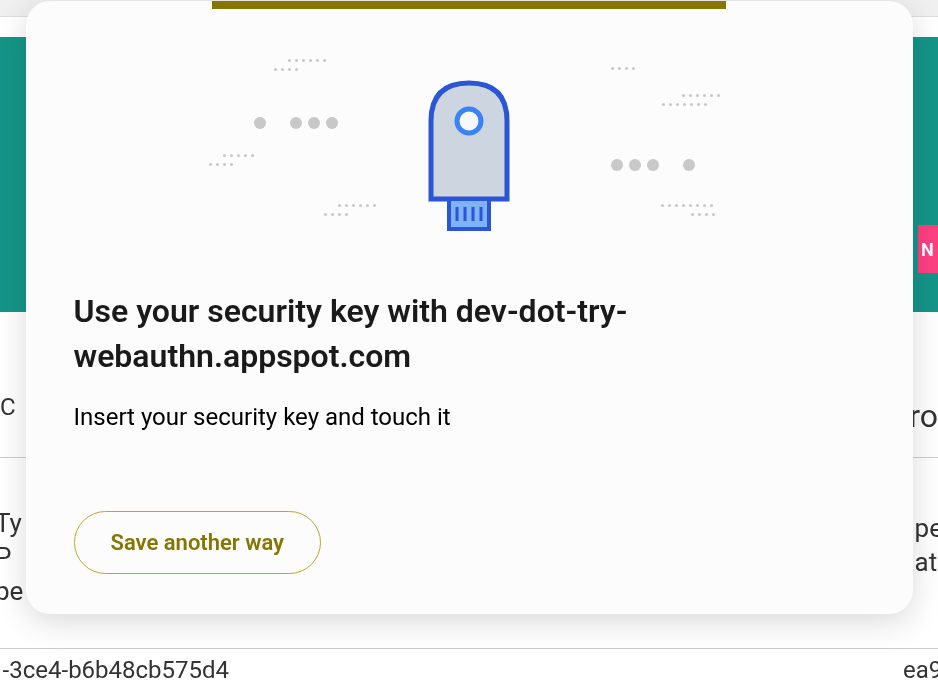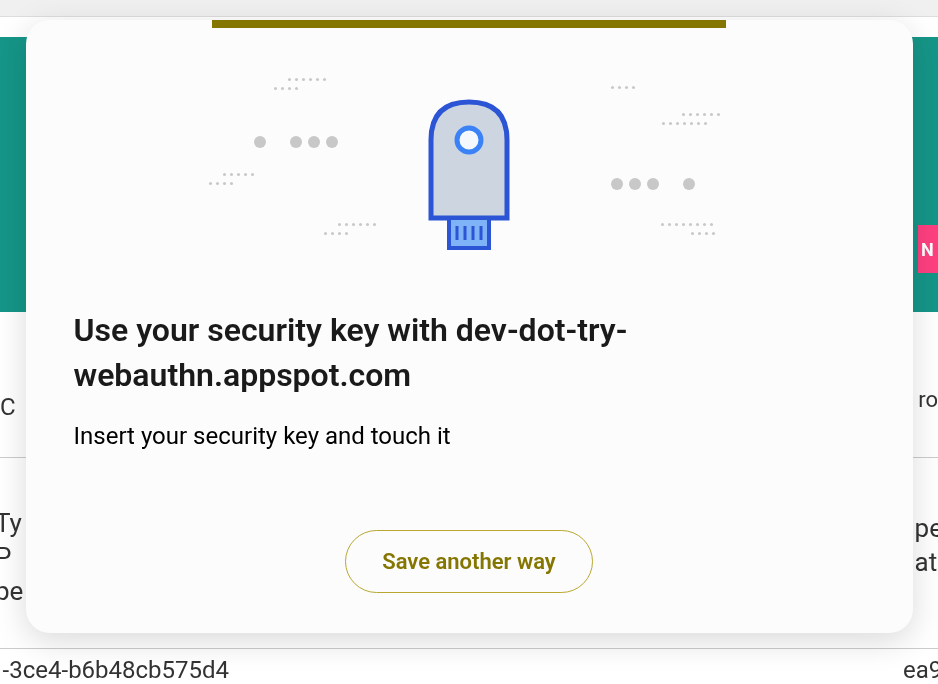--- a/index.html
+++ b/index.html
@@ -60,23 +60,23 @@
     .bg-text-c {
       position: absolute;
       top: 376px;
       left: 0;
       font-size: 24px;
       color: #333;
     }
     
     .bg-text-r {
       position: absolute;
-      top: 370px;
-      right: 0;
-      font-size: 22px;
+      top: 380px;
+      right: 0;
+      font-size: 32px;
       color: #333;
     }
     
     .bg-text-type {
       position: absolute;
       top: 490px;
       left: -5px;
       font-size: 26px;
       color: #333;
       line-height: 1.3;
@@ -132,21 +132,21 @@
       top: 0;
       left: 0;
       right: 0;
       bottom: 0;
       display: flex;
       justify-content: center;
       align-items: flex-start;
     }
     
     .modal {
-      margin-top: 20px;
+      margin-top: 1px;
       width: 887px;
       background: #fdfcfc;
       border-radius: 24px;
       box-shadow: 0 8px 32px rgba(0,0,0,0.15);
       overflow: hidden;
       position: relative;
     }
     
     .modal-accent-bar {
       height: 8px;
@@ -214,21 +214,21 @@
     }
     
     .modal-subtitle {
       font-size: 24px;
       color: #000000;
       margin-bottom: 80px;
     }
     
     .modal-buttons {
       display: flex;
-      justify-content: center;
+      justify-content: space-between;
       align-items: center;
     }
     
     .btn {
       padding: 18px 36px;
       border-radius: 36px;
       background: transparent;
       border: 1.5px solid #b8a830;
       color: #847600;
       font-size: 22px;

